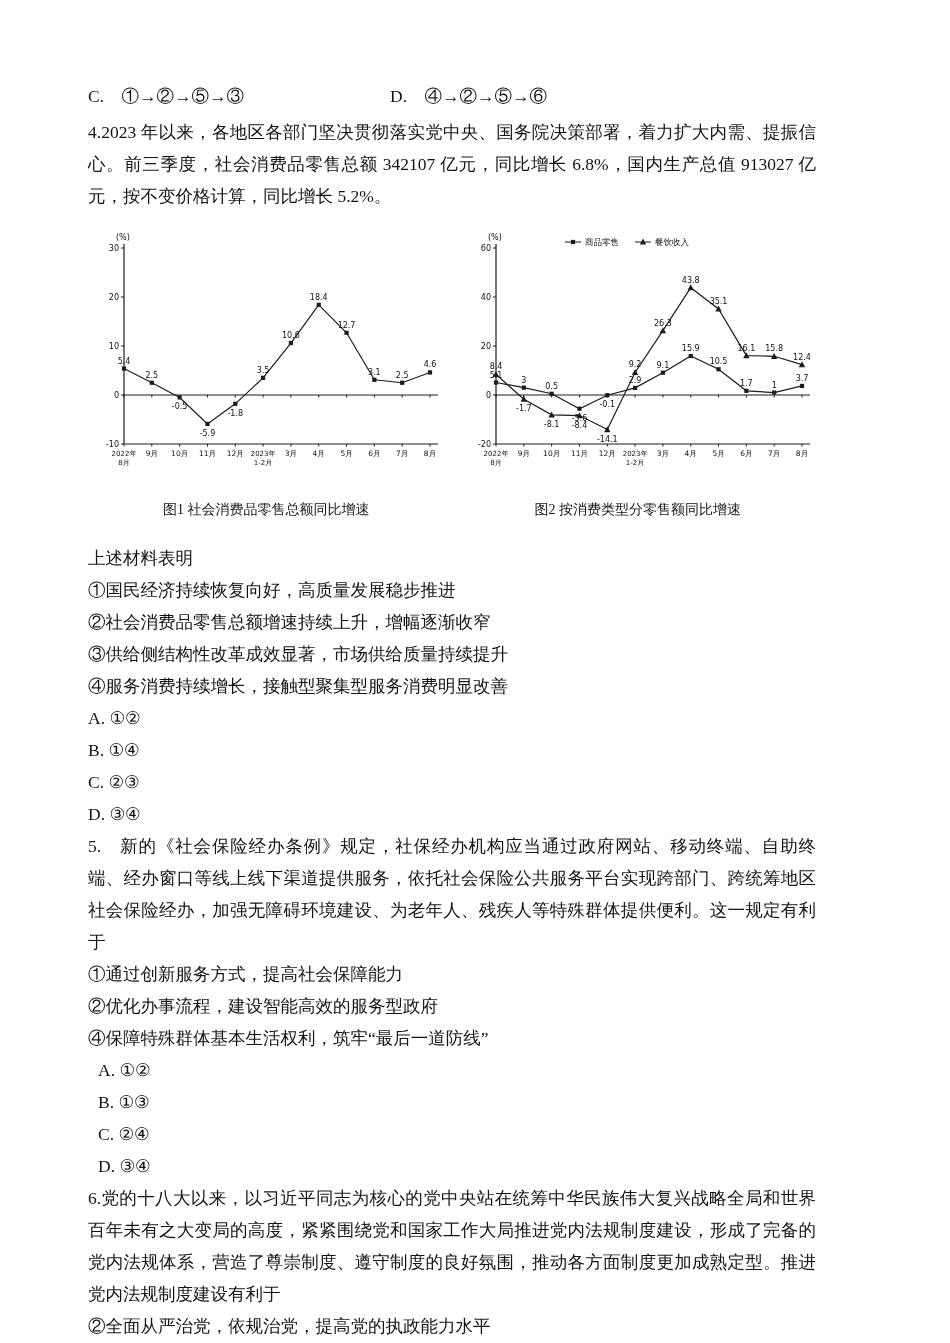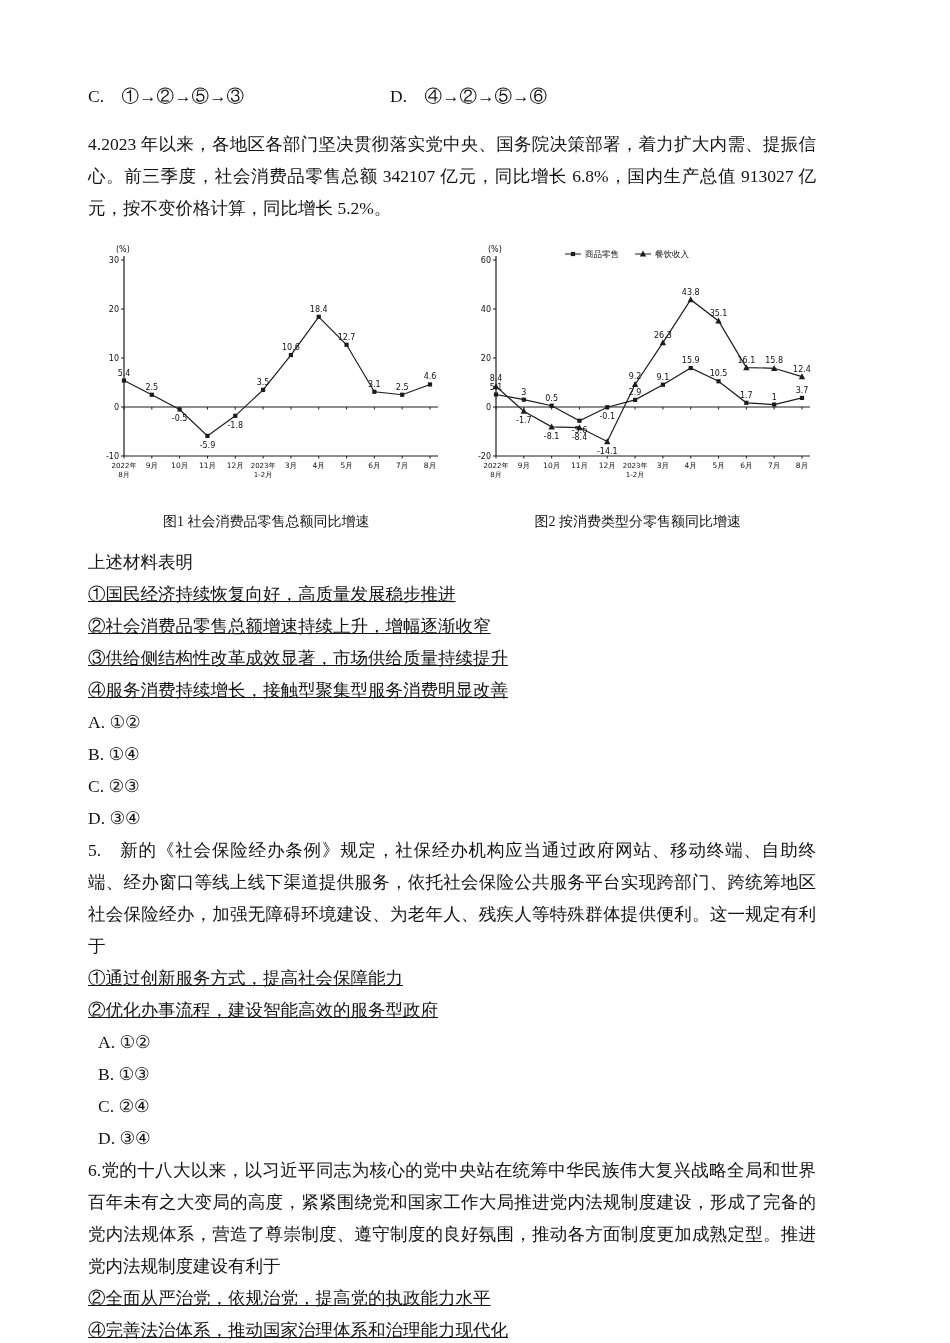--- a/index.html
+++ b/index.html
@@ -6,27 +6,27 @@
   html,body{margin:0;padding:0;background:#ffffff;}
   body{width:950px;font-family:"Liberation Serif","DejaVu Serif",serif;color:#141414;}
   .page{
     width:902px;min-height:1343px;box-sizing:border-box;
     padding:80px 86px 28px 88px;
     font-size:17.5px;line-height:32px;
   }
   .row-prev-options{display:flex;}
   .prev-opt-c{width:302px;}
   .para{text-align:justify;margin:0;}
-  .stem{margin-top:16px;}
+  .stem{margin-top:4px;}
   .charts{display:flex;justify-content:space-between;margin:16px 0 4px 0;}
   .chart-block{width:49%;text-align:center;}
   .chart-svg svg{display:block;margin:0 auto;}
   .caption{font-size:14px;line-height:24px;margin-top:2px;font-family:"Liberation Serif","DejaVu Serif",serif;}
-  .lead{margin-top:12px;}
-  .statement{white-space:nowrap;text-decoration:underline;}
+  .lead{margin-top:20px;}
+  .statement{white-space:nowrap;}
   .choices{display:flex;flex-direction:column;}
   .choices span{display:inline-block;width:150px;}
   .choices.q5row{padding-left:10px;}
   .choices.q5row span{width:148px;}
 </style>
 </head>
 <body>
 
 <div class="page">
 
@@ -243,20 +243,21 @@
   <div class="choices">
     <span>A. ①②</span>
     <span>B. ①④</span>
     <span>C. ②③</span>
     <span>D. ③④</span>
   </div>
 
   <p class="para">5.　新的《社会保险经办条例》规定，社保经办机构应当通过政府网站、移动终端、自助终端、经办窗口等线上线下渠道提供服务，依托社会保险公共服务平台实现跨部门、跨统筹地区社会保险经办，加强无障碍环境建设、为老年人、残疾人等特殊群体提供便利。这一规定有利于</p>
   <div class="statement">①通过创新服务方式，提高社会保障能力</div>
   <div class="statement">②优化办事流程，建设智能高效的服务型政府</div>
+  <div class="statement">④保障特殊群体基本生活权利，筑牢“最后一道防线”</div>
   <div class="choices q5row">
     <span>A. ①②</span>
     <span>B. ①③</span>
     <span>C. ②④</span>
     <span>D. ③④</span>
   </div>
 
   <p class="para">6.党的十八大以来，以习近平同志为核心的党中央站在统筹中华民族伟大复兴战略全局和世界百年未有之大变局的高度，紧紧围绕党和国家工作大局推进党内法规制度建设，形成了完备的党内法规体系，营造了尊崇制度、遵守制度的良好氛围，推动各方面制度更加成熟定型。推进党内法规制度建设有利于</p>
   <div class="statement">②全面从严治党，依规治党，提高党的执政能力水平</div>
   <div class="statement">④完善法治体系，推动国家治理体系和治理能力现代化</div>

